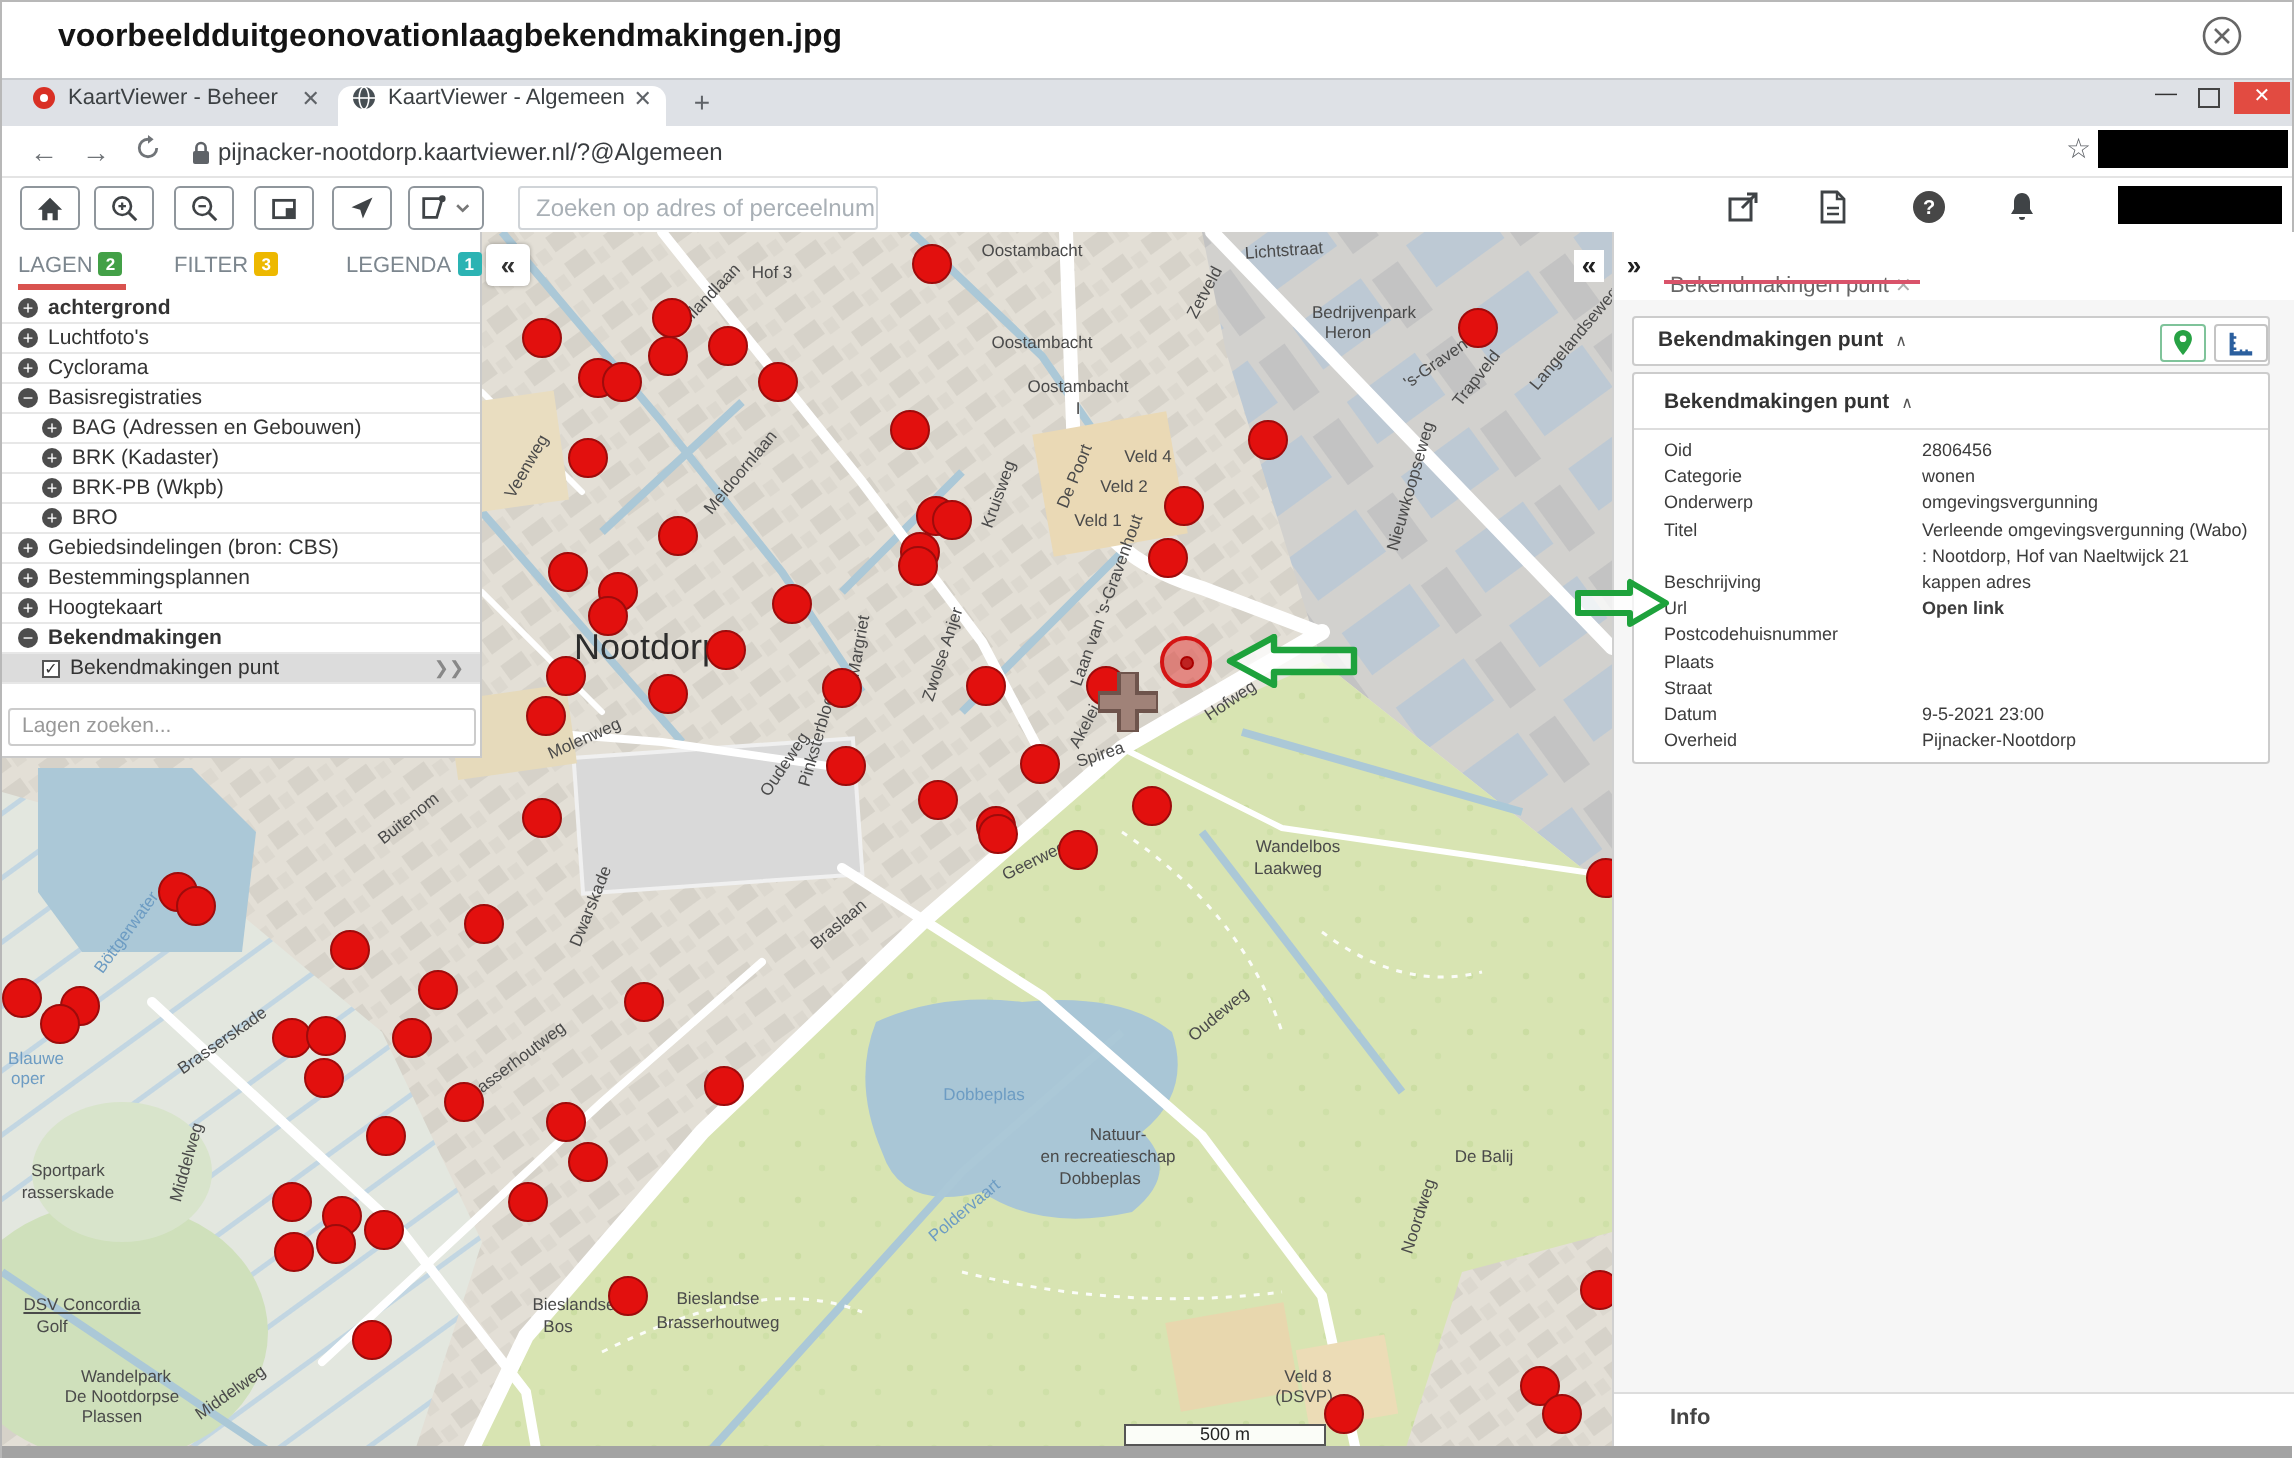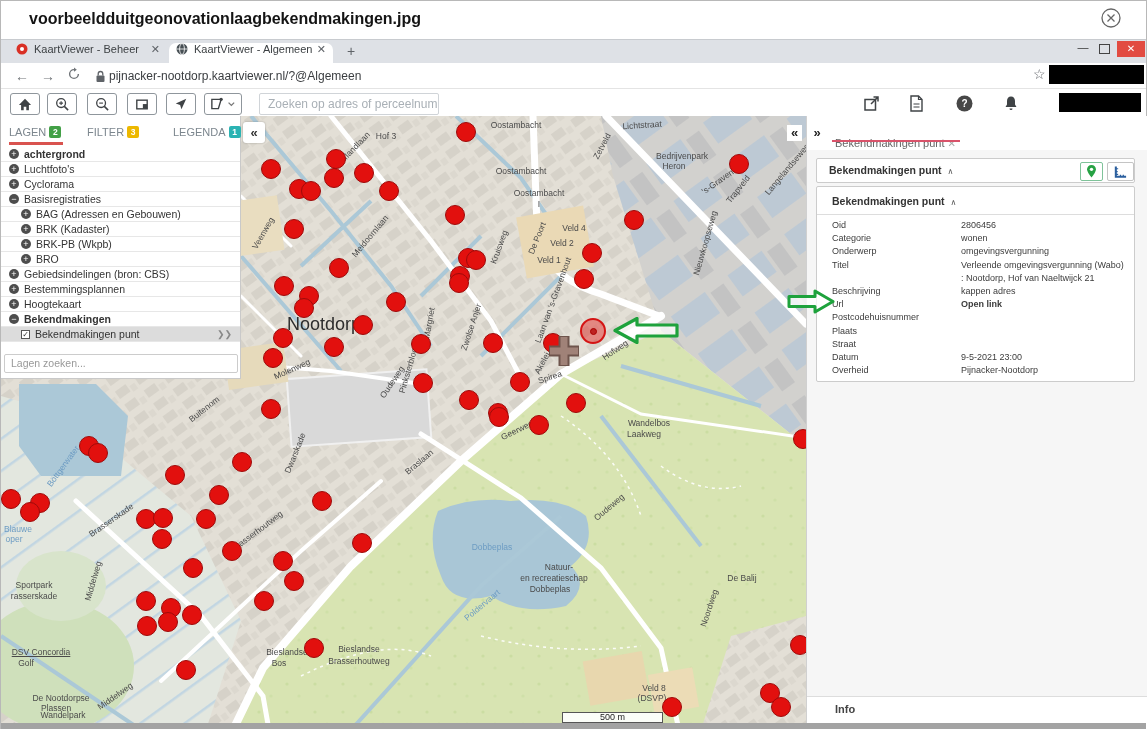--- a/index.html
+++ b/index.html
@@ -305,21 +305,21 @@
         <span class="mlabel" style="left: 723px; top: 61px; transform: translate(-50%, -50%) rotate(-35deg);">'s-Gravenweg</span>
         <span class="mlabel" style="left: 294px; top: 337px; transform: translate(-50%, -50%) rotate(-68deg);">Dwarskade</span>
         <span class="mlabel" style="left: 110px; top: 404px; transform: translate(-50%, -50%) rotate(-35deg);">Brasserskade</span>
         <span class="mlabel" style="left: 256px; top: 415px; transform: translate(-50%, -50%) rotate(-37deg);">Brasserhoutweg</span>
         <span class="mlabel" style="left: 92px; top: 465px; transform: translate(-50%, -50%) rotate(-74deg);">Middelweg</span>
         <span class="mlabel" style="left: 114px; top: 580px; transform: translate(-50%, -50%) rotate(-35deg);">Middelweg</span>
         <span class="mlabel" style="left: 33px; top: 469px; transform: translate(-50%, -50%) rotate(0deg);">Sportpark</span>
         <span class="mlabel" style="left: 33px; top: 480px; transform: translate(-50%, -50%) rotate(0deg);">rasserskade</span>
         <span class="mlabel" style="left: 40px; top: 536px; transform: translate(-50%, -50%) rotate(0deg); text-decoration: underline;">DSV Concordia</span>
         <span class="mlabel" style="left: 25px; top: 547px; transform: translate(-50%, -50%) rotate(0deg); text-align: center;">Golf</span>
-        <span class="mlabel" style="left: 62px; top: 572px; transform: translate(-50%, -50%) rotate(0deg); margin-top: 27px;">Wandelpark</span>
+        <span class="mlabel" style="left: 62px; top: 572px; transform: translate(-50%, -50%) rotate(0deg);">Wandelpark</span>
         <span class="mlabel" style="left: 60px; top: 582px; transform: translate(-50%, -50%) rotate(0deg);">De Nootdorpse</span>
         <span class="mlabel" style="left: 55px; top: 592px; transform: translate(-50%, -50%) rotate(0deg);">Plassen</span>
         <span class="mlabel" style="left: 286px; top: 536px; transform: translate(-50%, -50%) rotate(0deg);">Bieslandse</span>
         <span class="mlabel" style="left: 278px; top: 547px; transform: translate(-50%, -50%) rotate(0deg);">Bos</span>
         <span class="mlabel" style="left: 358px; top: 533px; transform: translate(-50%, -50%) rotate(0deg);">Bieslandse</span>
         <span class="mlabel" style="left: 358px; top: 545px; transform: translate(-50%, -50%) rotate(0deg);">Brasserhoutweg</span>
         <span class="mlabel" style="left: 648px; top: 307px; transform: translate(-50%, -50%) rotate(0deg);">Wandelbos</span>
         <span class="mlabel" style="left: 643px; top: 318px; transform: translate(-50%, -50%) rotate(0deg);">Laakweg</span>
         <span class="mlabel" style="left: 491px; top: 431px; transform: translate(-50%, -50%) rotate(0deg); color: rgb(109, 156, 195);">Dobbeplas</span>
         <span class="mlabel" style="left: 558px; top: 451px; transform: translate(-50%, -50%) rotate(0deg);">Natuur-</span>

